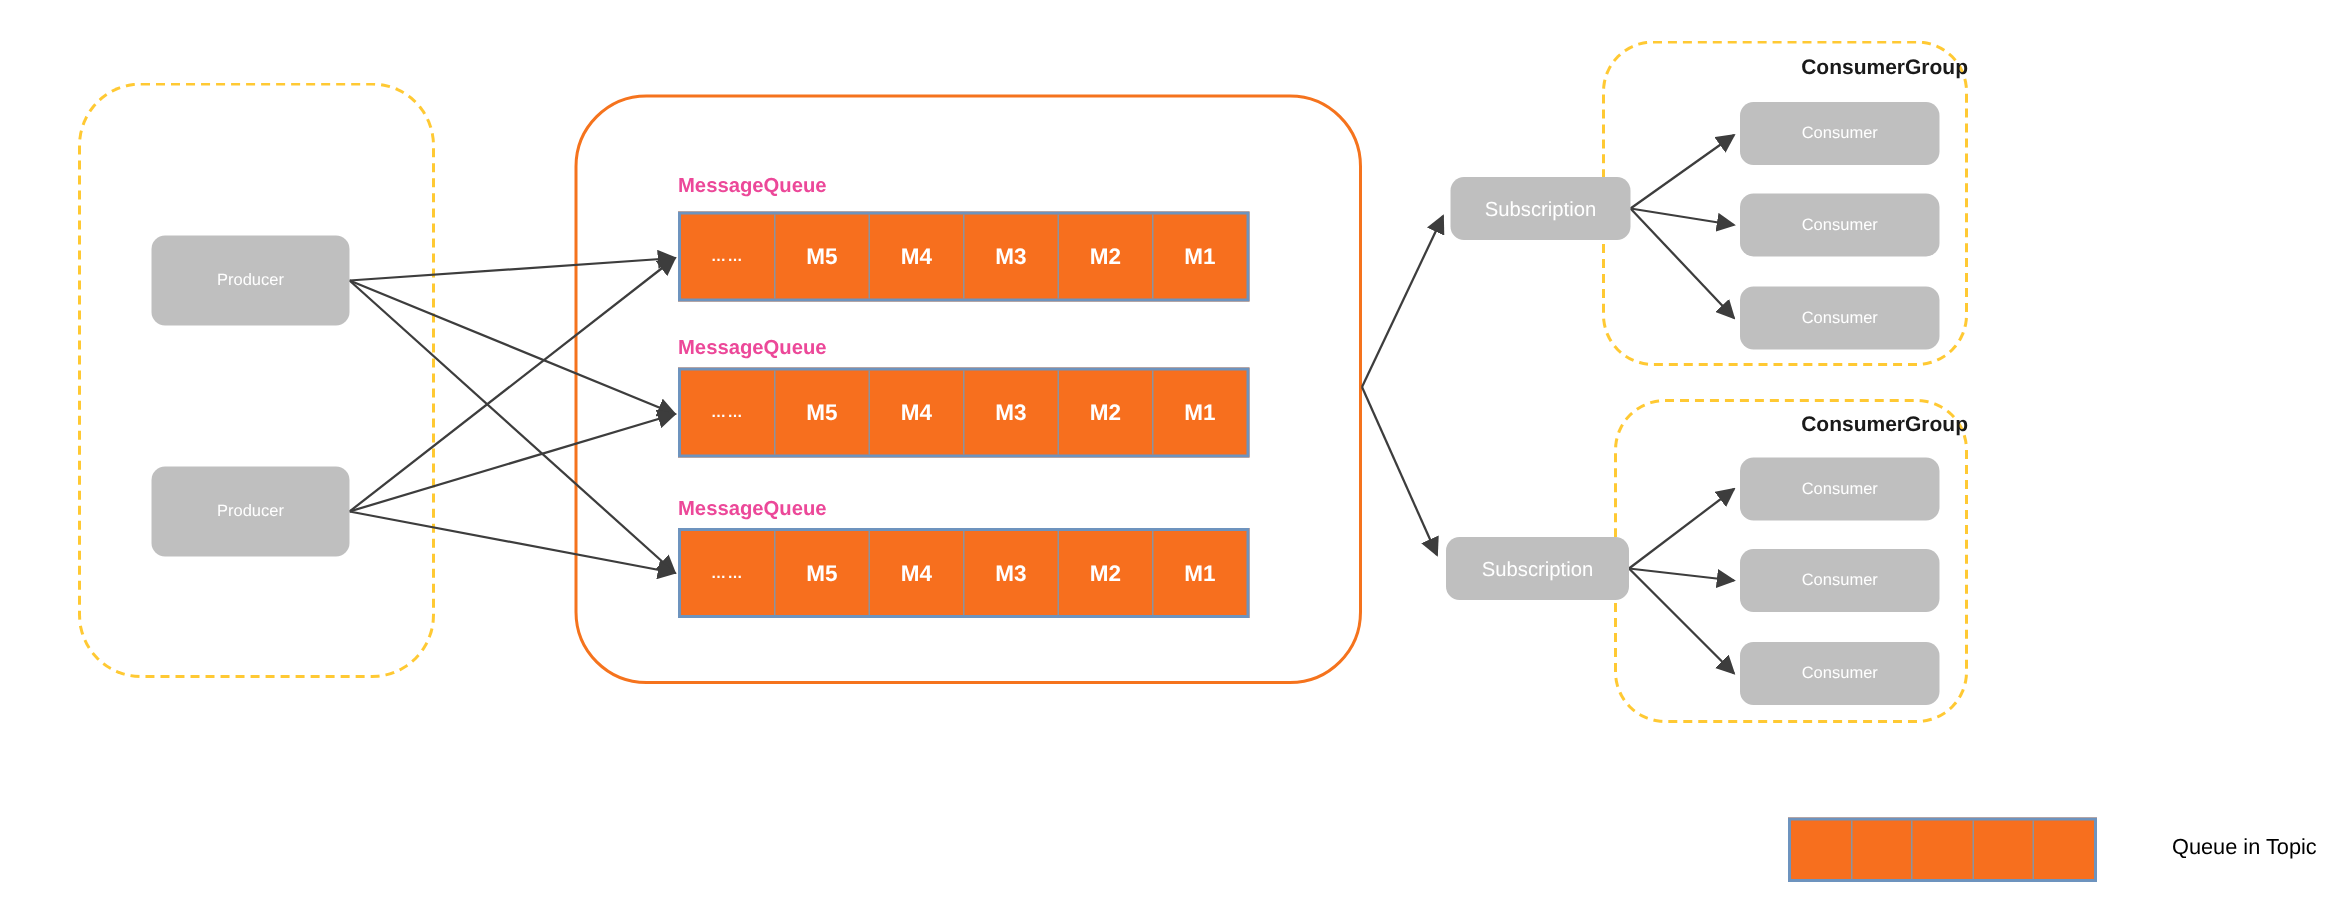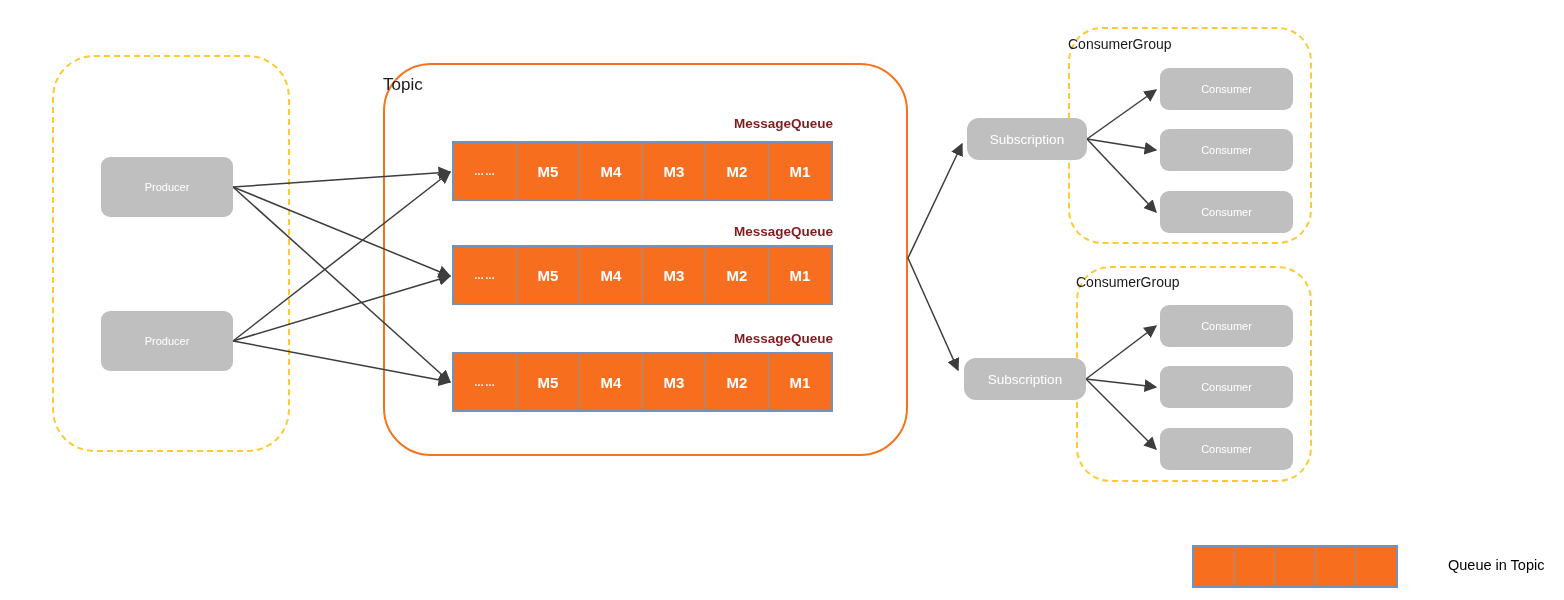--- a/index.html
+++ b/index.html
@@ -17,38 +17,38 @@
   }
   .producer-group  { border-radius:42px; }
   .consumer-group  { border-radius:34px; }
 
   .topic-box {
     position:absolute; z-index:0; box-sizing:border-box;
     border:2px solid var(--orange-border,#F5731D); border-radius:48px;
   }
 
   .title {
-    position:absolute; z-index:2; text-align:left;
-    color:var(--title-text,#1a1a1a); font-weight:400;
+    position:absolute; z-index:2; text-align:right;
+    color:var(--title-text,#1a1a1a); font-weight:700;
   }
   .topic-title { font-size:17px; }
   .cg-title    { font-size:14px; }
 
   .gbox {
     position:absolute; z-index:2; box-sizing:border-box;
     background:var(--gray-box,#BFBFBF); border-radius:9px;
     color:var(--box-text,#ffffff);
     display:flex; align-items:center; justify-content:center;
   }
   .producer, .consumer { font-size:11px; }
-  .subscription        { font-size:13.5px;border-radius:12px; }
+  .subscription        { font-size:13.5px; }
 
   .mq-label {
-    position:absolute; z-index:2; width:381px; text-align:right;
-    font-size:13.5px; font-weight:600; color:#7f1d1d;
+    position:absolute; z-index:2; width:381px; text-align:left;
+    font-size:13.5px; font-weight:600; color:#ec4899;
   }
   .bar {
     position:absolute; z-index:2; box-sizing:border-box;
     display:flex; background:var(--orange,#F76F1E);
     border:2px solid var(--bar-border,#6D93BE);
   }
   .mq-bar     { width:381px; height:60px; }
   .legend-bar { width:206px; height:43px; }
   .cell {
     flex:1; display:flex; align-items:center; justify-content:center;
@@ -91,21 +91,20 @@
     <line class="arrow" x1="1086" y1="379" x2="1156" y2="326" marker-end="url(#arr)"></line>
     <line class="arrow" x1="1086" y1="379" x2="1156" y2="387" marker-end="url(#arr)"></line>
     <line class="arrow" x1="1086" y1="379" x2="1156" y2="449" marker-end="url(#arr)"></line>
   </svg>
 
   <div class="dashed-group producer-group" style="left:52px;top:55px;width:238px;height:397px;"></div>
   <div class="gbox producer" style="left:101px;top:157px;width:132px;height:60px;">Producer</div>
   <div class="gbox producer" style="left:101px;top:311px;width:132px;height:60px;">Producer</div>
 
   <div class="topic-box" style="left:383px;top:63px;width:525px;height:393px;"></div>
-  <div class="title topic-title" style="left:383px;top:75px;width:525px;">Topic</div>
 
   <div class="mq-label" style="left:452px;top:116px;">MessageQueue</div>
   <div class="bar mq-bar" style="left:452px;top:141px;">
     <div class="cell dots">……</div>
     <div class="cell">M5</div>
     <div class="cell">M4</div>
     <div class="cell">M3</div>
     <div class="cell">M2</div>
     <div class="cell">M1</div>
   </div>

